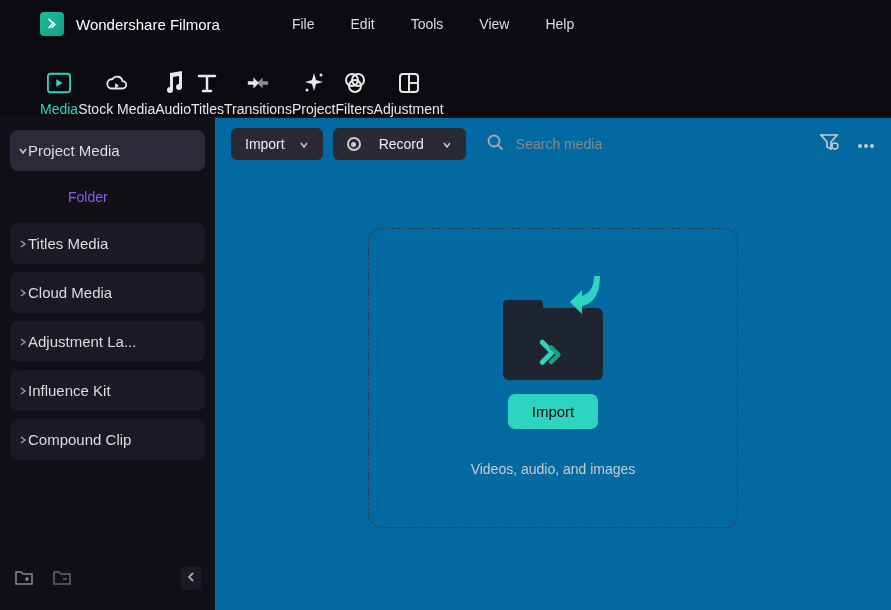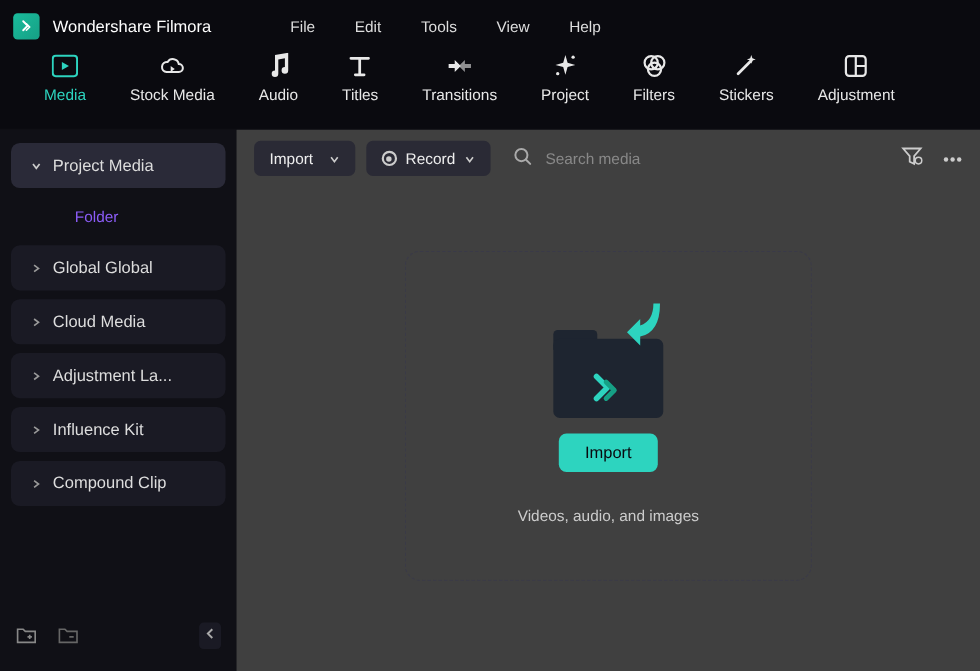--- a/index.html
+++ b/index.html
@@ -14,20 +14,21 @@
       width: 891px;
       height: 610px;
       overflow: hidden;
     }
     .titlebar {
       height: 48px;
       display: flex;
       align-items: center;
       padding: 0 12px;
       gap: 12px;
+      margin-left: 28px;
     }
     .app-logo {
       width: 24px;
       height: 24px;
       background: linear-gradient(135deg, #1abc9c, #16a085);
       border-radius: 4px;
       display: flex;
       align-items: center;
       justify-content: center;
       position: relative;
@@ -48,23 +49,22 @@
       align-items: flex-end;
     }
     .menu-item {
       font-size: 14px;
       color: #ddd;
       cursor: pointer;
     }
     .tabbar {
       height: 70px;
       display: flex;
-      align-items: flex-start;
+      align-items: flex-end;
       padding: 0 20px 0 40px;
-      gap: 40px;
       border-bottom: 1px solid rgba(255,255,255,0.03);
     }
     .tab {
       display: flex;
       flex-direction: column;
       align-items: center;
       gap: 6px;
       cursor: pointer;
       color: #e8e8e8;
     }
@@ -93,24 +93,24 @@
       background: #101016;
     }
     .sidebar-list {
       flex: 1;
       display: flex;
       flex-direction: column;
       gap: 8px;
     }
     .sidebar-item {
       border-radius: 8px;
-      padding: 12px 18px;
-      display: flex;
-      align-items: center;
-      gap: 10px;
+      padding: 12px 8px;
+      display: flex;
+      align-items: center;
+      gap: 0;
       cursor: pointer;
       font-size: 15px;
       color: #ddd;
       background: #1a1a24;
     }
     .sidebar-item.active {
       background: #2a2a38;
     }
     .sidebar-sub {
       padding: 10px 14px 10px 58px;
@@ -140,21 +140,21 @@
       background: #1a1a24;
       border-radius: 4px;
       padding: 3px 5px;
       cursor: pointer;
       color: #aaa;
     }
     .main {
       flex: 1;
       display: flex;
       flex-direction: column;
-      background: #404040;
+      background: #0369a1;
     }
     .toolbar {
       height: 52px;
       display: flex;
       align-items: center;
       padding: 0 16px;
       gap: 10px;
     }
     .dropdown-btn {
       background: #2a2a35;
@@ -166,21 +166,21 @@
       cursor: pointer;
       font-size: 14px;
       color: #eee;
     }
     .record-btn {
       background: #2a2a35;
       border-radius: 6px;
       padding: 8px 14px;
       display: flex;
       align-items: center;
-      gap: 8px;
+      gap: 18px;
       cursor: pointer;
       font-size: 14px;
       color: #eee;
     }
     .record-dot {
       width: 14px;
       height: 14px;
       border: 2px solid #ccc;
       border-radius: 50%;
       display: flex;
@@ -371,29 +371,20 @@
       <svg width="24" height="22" viewBox="0 0 24 22" fill="none">
           <circle cx="9" cy="8" r="6" stroke="#e8e8e8" stroke-width="2"></circle>
           <circle cx="15" cy="8" r="6" stroke="#e8e8e8" stroke-width="2"></circle>
           <circle cx="12" cy="14" r="6" stroke="#e8e8e8" stroke-width="2"></circle>
         </svg>
     </div>
     <div class="tab-label">Filters</div>
   </div>
   <div class="tab">
     <div class="tab-icon">
-      <svg width="24" height="24" viewBox="0 0 24 24" fill="none">
-          <path d="M5 19 L17 7" stroke="#e8e8e8" stroke-width="2.5" stroke-linecap="round"></path>
-          <path d="M17 2 L18 5 L21 6 L18 7 L17 10 L16 7 L13 6 L16 5 Z" fill="#e8e8e8"></path>
-        </svg>
-    </div>
-    <div class="tab-label">Stickers</div>
-  </div>
-  <div class="tab">
-    <div class="tab-icon">
       <svg width="22" height="22" viewBox="0 0 22 22" fill="none">
           <rect x="2" y="2" width="18" height="18" rx="3" stroke="#e8e8e8" stroke-width="2"></rect>
           <line x1="11" y1="2" x2="11" y2="20" stroke="#e8e8e8" stroke-width="2"></line>
           <line x1="11" y1="11" x2="20" y2="11" stroke="#e8e8e8" stroke-width="2"></line>
         </svg>
     </div>
     <div class="tab-label">Adjustment</div>
   </div>
 </div>
 
@@ -410,21 +401,21 @@
       </div>
       <div class="sidebar-sub">
         <span>Folder</span>
       </div>
       <div class="sidebar-item">
         <span class="chevron">
           <svg width="10" height="10" viewBox="0 0 10 10">
               <path d="M3 2 L7 5 L3 8" stroke="#999" stroke-width="1.5" fill="none"></path>
             </svg>
         </span>
-        <span>Global Global</span>
+        <span>Titles Media</span>
       </div>
       <div class="sidebar-item">
         <span class="chevron">
           <svg width="10" height="10" viewBox="0 0 10 10">
               <path d="M3 2 L7 5 L3 8" stroke="#999" stroke-width="1.5" fill="none"></path>
             </svg>
         </span>
         <span>Cloud Media</span>
       </div>
       <div class="sidebar-item">

